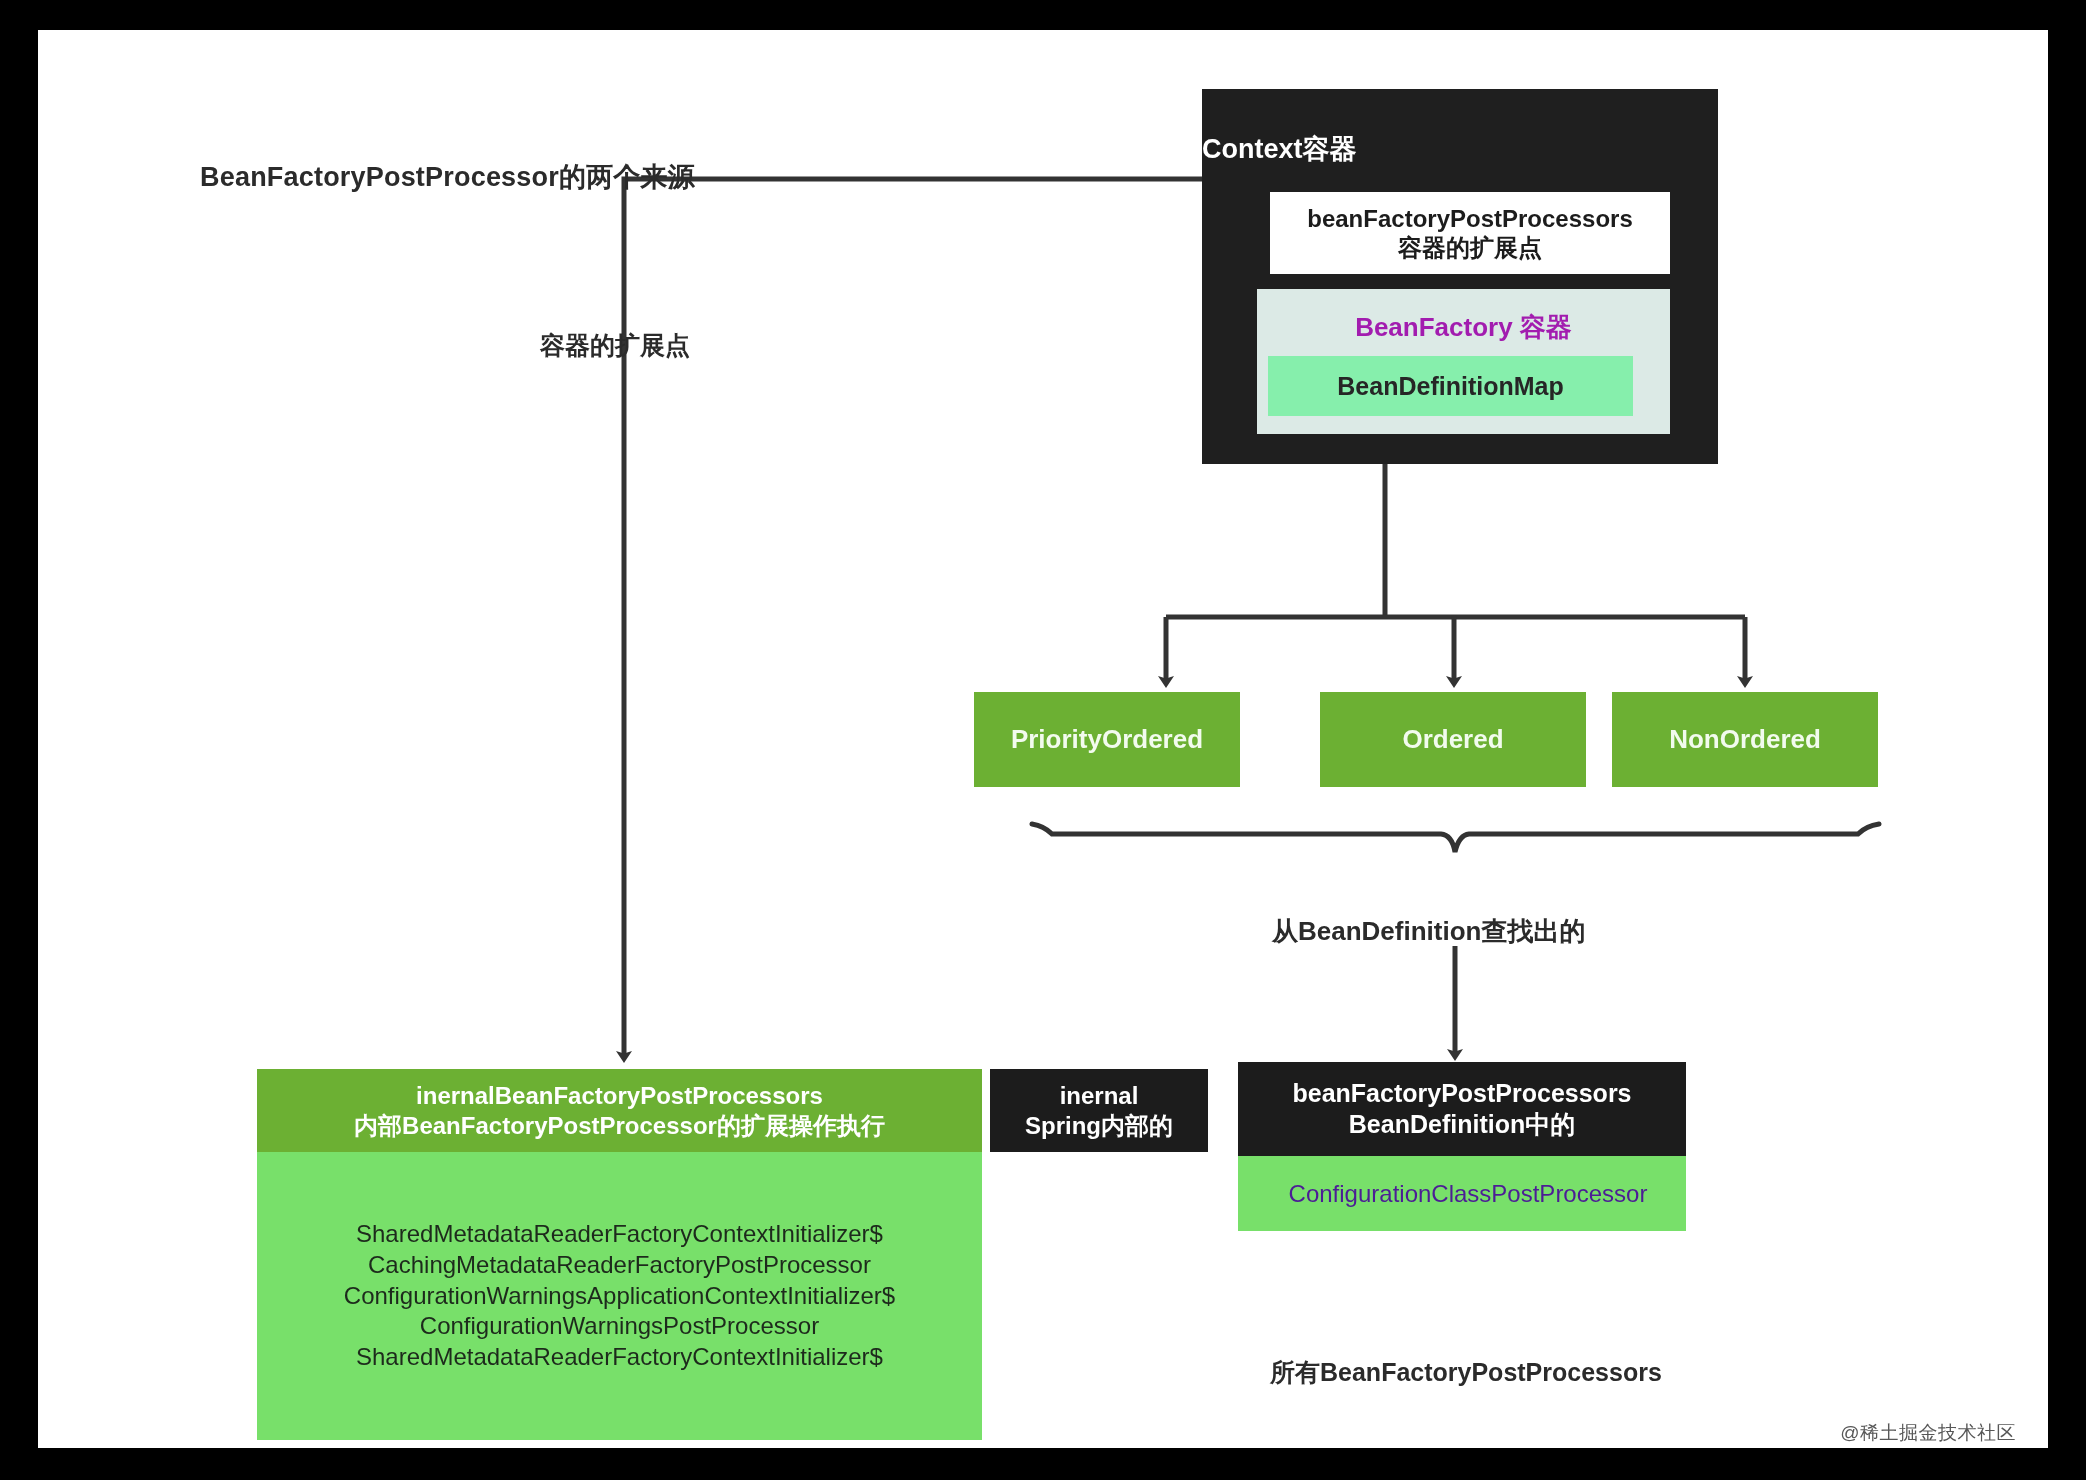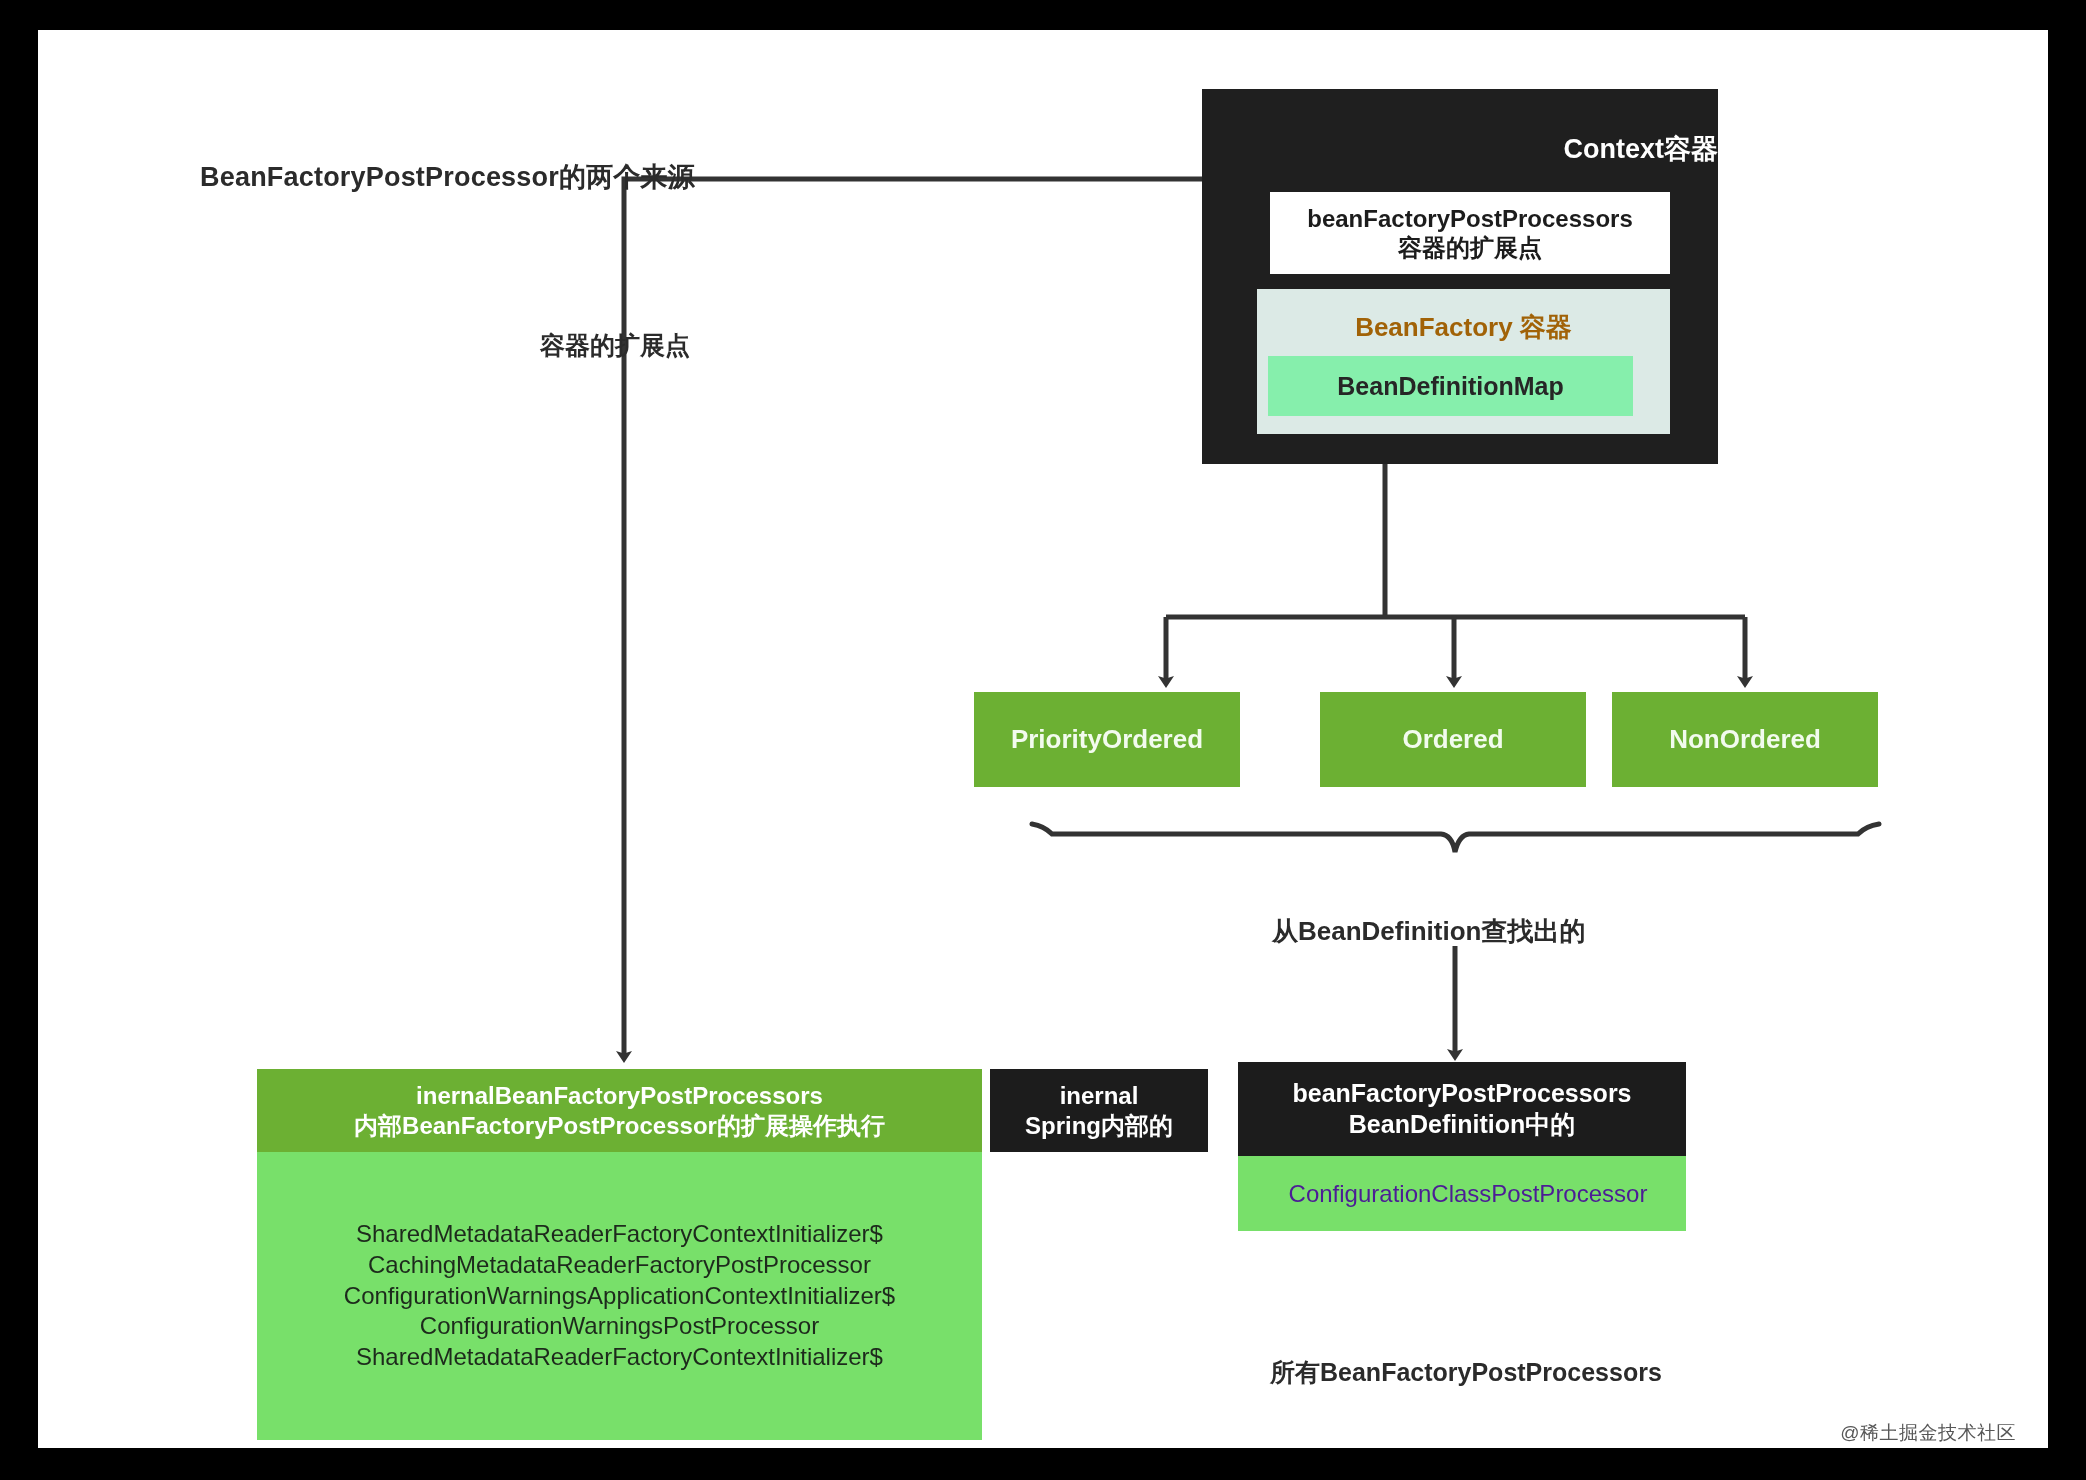--- a/index.html
+++ b/index.html
@@ -39,41 +39,41 @@
   }
 
   
   #context-container {
     left: 1160px; top: 55px;
     width: 516px; height: 375px;
     background: #1f1f1f;
   }
   #context-title {
     position: absolute; left: 0; top: 42px; width: 100%;
-    text-align: right;
+    text-align: left;
     color: #ffffff; font-size: 27px; font-weight: bold;
   }
   #bfpp-extension-box {
     position: absolute; left: 68px; top: 103px;
     width: 400px; height: 82px;
     background: #ffffff;
     display: flex; flex-direction: column;
     align-items: center; justify-content: center;
     color: #1c1c1c; font-size: 24px; font-weight: bold;
     line-height: 1.22;
   }
   #beanfactory-box {
     position: absolute; left: 55px; top: 200px;
     width: 413px; height: 145px;
     background: #dceae6;
   }
   #beanfactory-title {
     position: absolute; left: 0; top: 21px; width: 100%;
     text-align: center;
-    color: #a16207; font-size: 26px; font-weight: bold;
+    color: #a21caf; font-size: 26px; font-weight: bold;
   }
   #beandefinitionmap-box {
     position: absolute; left: 11px; top: 67px;
     width: 365px; height: 60px;
     background: #86efac;
     display: flex; align-items: center; justify-content: center;
     color: #262626; font-size: 25px; font-weight: bold;
   }
 
   

